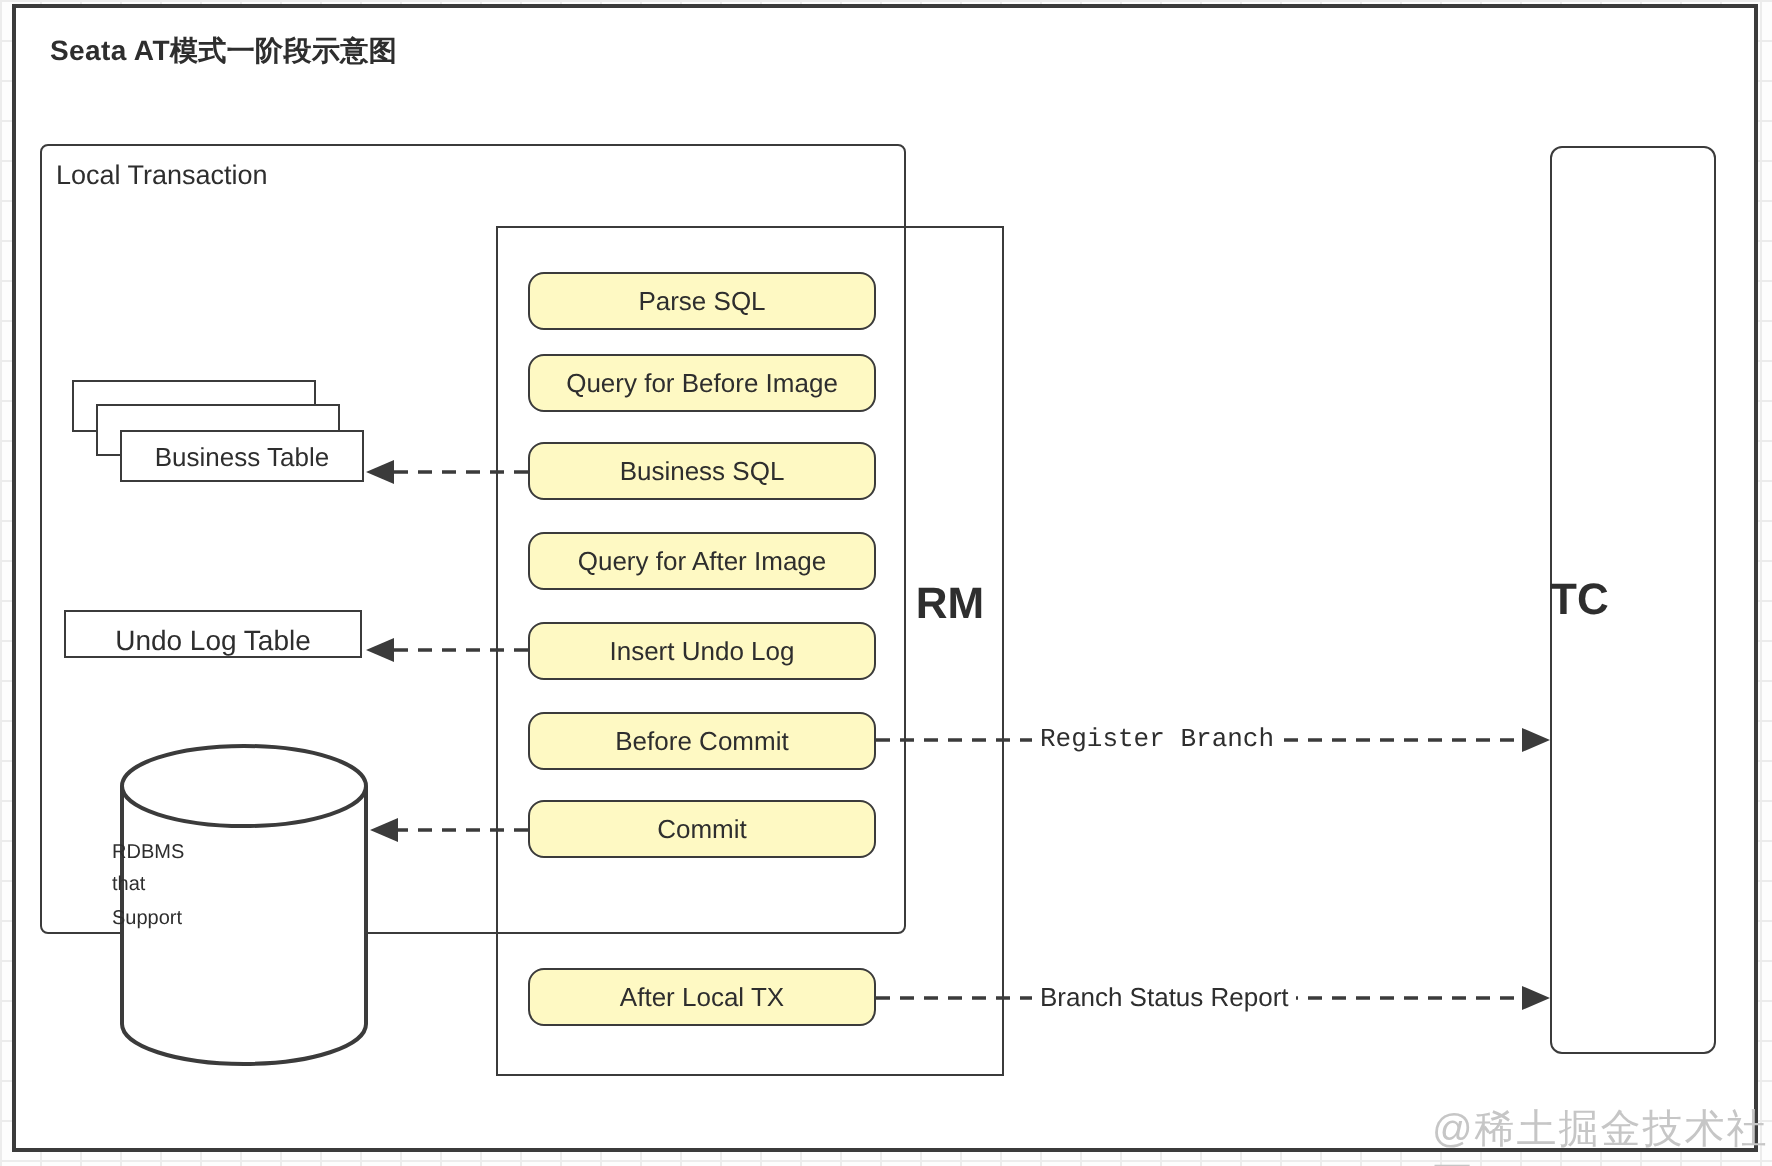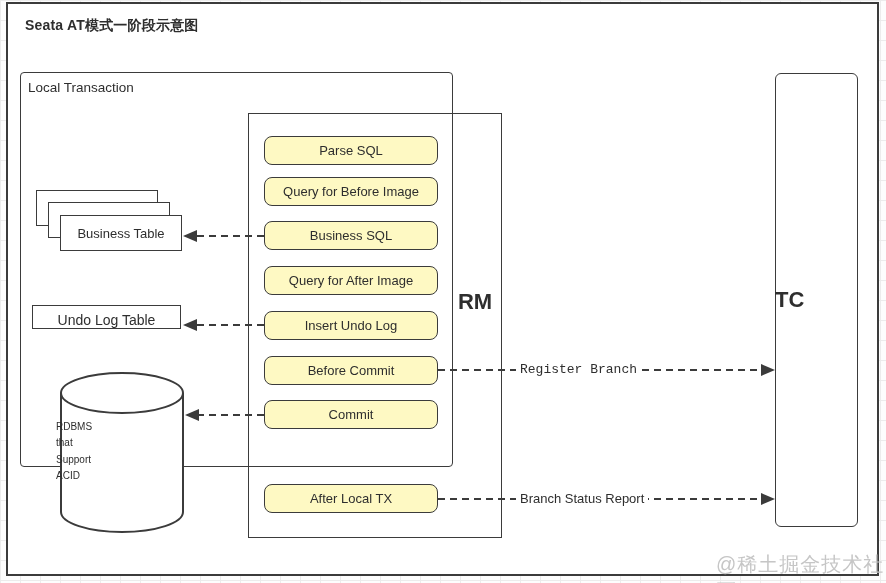--- a/index.html
+++ b/index.html
@@ -33,21 +33,21 @@
   #rm-label{left:450px;top:289px;width:50px;text-align:center;font-size:22px;font-weight:bold;z-index:3;}
   #tc-box{left:775px;top:73px;width:81px;height:452px;border-radius:6px;background:#fff;}
   #tc-label{left:775px;top:287px;width:81px;font-size:22px;font-weight:bold;z-index:3;}
   .step{
     left:264px;width:174px;height:29px;
     border:1.6px solid var(--line);border-radius:8px;background:#fef9c3;
     display:flex;align-items:center;justify-content:center;
     font-size:13px;z-index:3;box-sizing:border-box;
   }
   .sheet{
-    width:122px;height:36px;border:1.6px solid var(--line);background:#fff;
+    width:122px;height:26px;border:1.6px solid var(--line);background:#fff;
     box-sizing:border-box;z-index:2;
   }
   #sheet-front{display:flex;align-items:center;justify-content:center;font-size:13px;z-index:4;}
   #undo-log-box{
     left:32px;top:305px;width:149px;height:24px;
     border:1.6px solid var(--line);background:#fff;box-sizing:border-box;
     display:flex;align-items:flex-end;justify-content:center;font-size:14px;z-index:3;
   }
   #rdbms-cylinder{left:56px;top:368px;z-index:4;}
   #rdbms-text{
@@ -102,21 +102,20 @@
 </div>
 
 <svg class="abs" id="rdbms-cylinder" width="132" height="170" viewBox="0 0 132 170">
   <path d="M 5 25 V 144 A 61 20 0 0 0 127 144 V 25" fill="#ffffff" stroke="#3b3b3b" stroke-width="2"></path>
   <ellipse cx="66" cy="25" rx="61" ry="20" fill="#ffffff" stroke="#3b3b3b" stroke-width="2"></ellipse>
 </svg>
 <div class="abs" id="rdbms-text">
   <div>RDBMS</div>
   <div>that</div>
   <div>Support</div>
-  <div>ACID</div>
 </div>
 
 <svg class="abs" id="arrows" viewBox="0 0 886 583">
   <g stroke="#3b3b3b" stroke-width="1.8" stroke-dasharray="7 5" fill="none">
     <path d="M 264 236 H 197"></path>
     <path d="M 264 325 H 197"></path>
     <path d="M 264 415 H 199"></path>
     <path d="M 438 370 H 760"></path>
     <path d="M 438 499 H 760"></path>
   </g>

